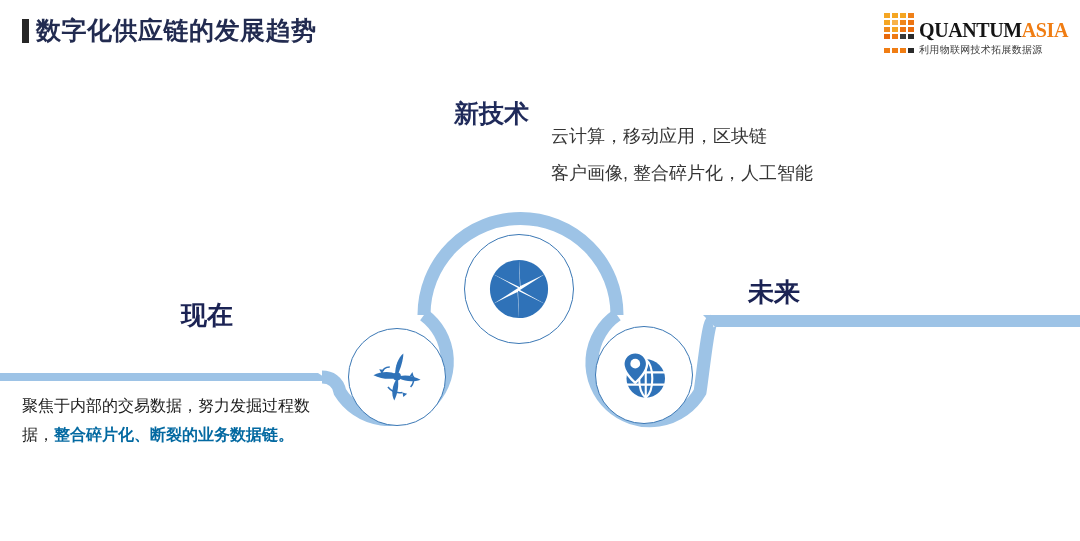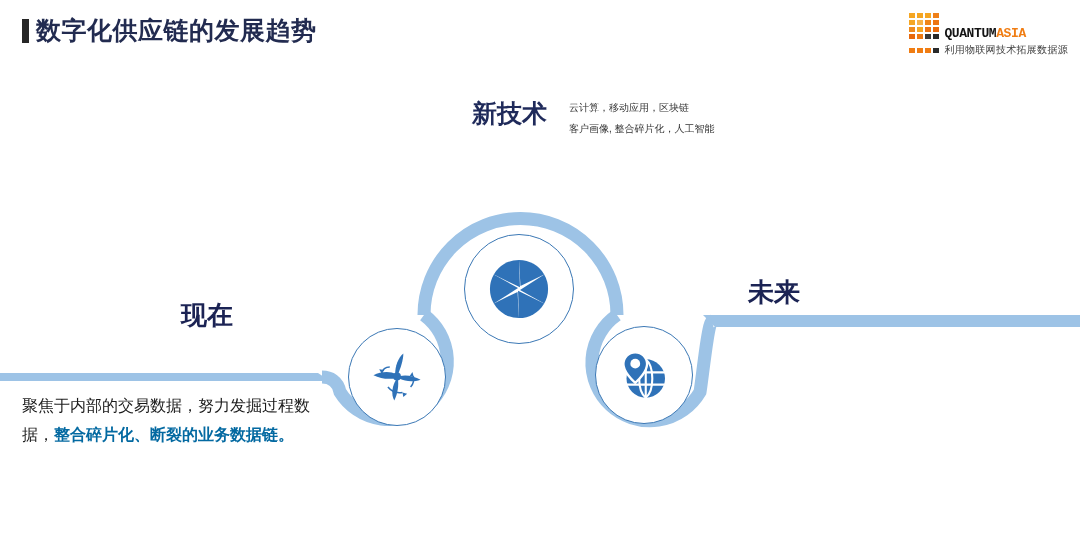--- a/index.html
+++ b/index.html
@@ -60,25 +60,25 @@
   }
   .logo-grid {
     display: grid;
     grid-template-columns: repeat(4, 6px);
     grid-template-rows: repeat(4, 5px);
     gap: 2px;
     margin-bottom: 1px;
   }
   .logo-grid i { display: block; width: 6px; height: 5px; }
   .logo-word {
-    font-size: 13px;
+    font-size: 20px;
     font-weight: bold;
     line-height: 1;
     letter-spacing: -0.4px;
-    font-family: Liberation Mono, monospace;
+    font-family: Liberation Serif, serif;
   }
   .logo-word .w1 { color: #141414; }
   .logo-word .w2 { color: #f07d13; }
   .logo-sub-row {
     display: flex;
     align-items: center;
     gap: 5px;
     margin-top: 3px;
   }
   .logo-sub-grid {
@@ -114,38 +114,39 @@
     align-items: center;
     justify-content: center;
   }
   #node-center { left: 464px; top: 234px; width: 108px; height: 108px; }
   #node-left   { left: 348px; top: 328px; width: 96px;  height: 96px;  }
   #node-right  { left: 595px; top: 326px; width: 96px;  height: 96px;  }
 
   
   .new-tech-row {
     position: absolute;
-    left: 472px;
+    left: 454px;
     top: 98px;
     display: flex;
     align-items: flex-start;
     gap: 22px;
   }
   .new-tech-label {
     font-size: 25px;
     font-weight: bold;
     color: #1f2a5a;
     white-space: nowrap;
     line-height: 1.25;
   }
   .new-tech-lines {
-    font-size: 10px;
+    font-size: 18px;
     color: #353535;
     line-height: 2.05;
     white-space: nowrap;
+    margin-top: 20px;
   }
 
   .panel-heading {
     position: absolute;
     font-size: 26px;
     font-weight: bold;
     color: #1b2354;
     white-space: nowrap;
   }
   #heading-now    { left: 170px; top: 298px; margin-left: 11px; }

